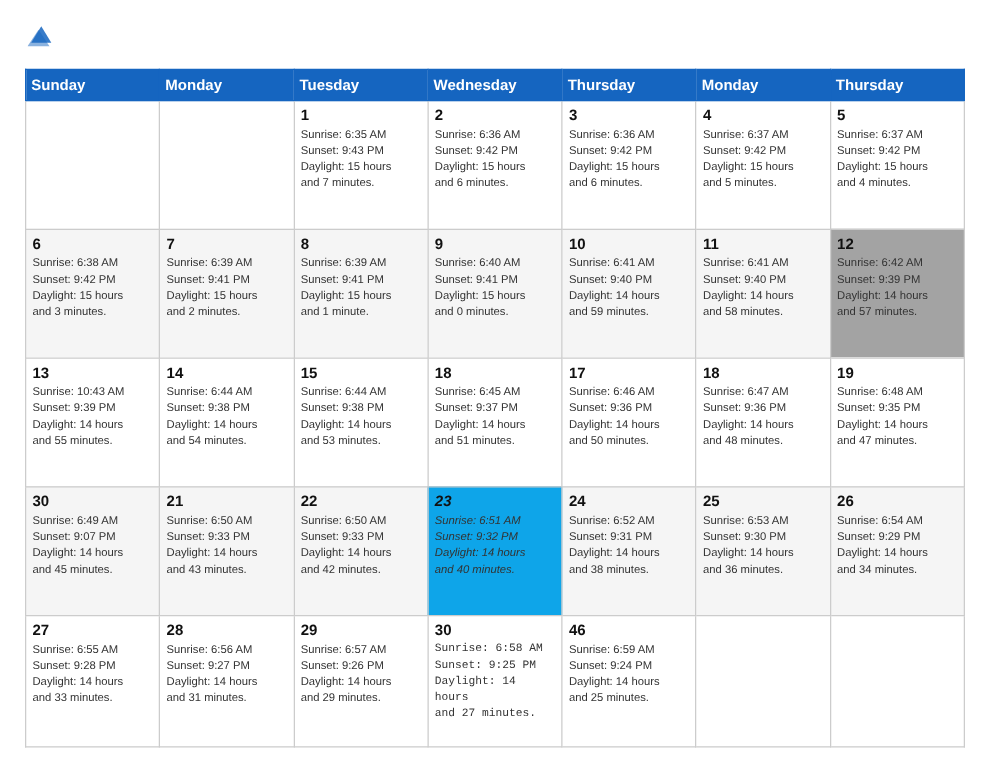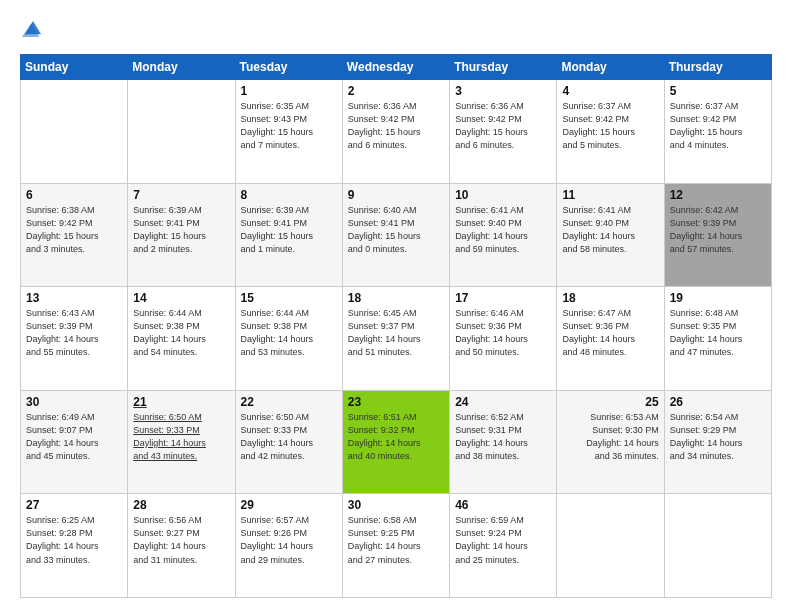--- a/index.html
+++ b/index.html
@@ -221,21 +221,21 @@
             <span class="day-num">12</span>
             <div class="cell-info" style="white-space: pre-line;">Sunrise: 6:42 AM
 Sunset: 9:39 PM
 Daylight: 14 hours
 and 57 minutes.</div>
           </td>
         </tr>
         <tr>
           <td>
             <span class="day-num">13</span>
-            <div class="cell-info" style="white-space: pre-line;">Sunrise: 6:43 AM
+            <div class="cell-info" style="white-space: pre-line;">Sunrise: 10:43 AM
 Sunset: 9:39 PM
 Daylight: 14 hours
 and 55 minutes.</div>
           </td>
           <td>
             <span class="day-num">14</span>
             <div class="cell-info" style="white-space: pre-line;">Sunrise: 6:44 AM
 Sunset: 9:38 PM
 Daylight: 14 hours
 and 54 minutes.</div>
@@ -277,88 +277,88 @@
           </td>
         </tr>
         <tr>
           <td style="background: rgb(245, 245, 245);">
             <span class="day-num">30</span>
             <div class="cell-info" style="white-space: pre-line;">Sunrise: 6:49 AM
 Sunset: 9:07 PM
 Daylight: 14 hours
 and 45 minutes.</div>
           </td>
-          <td style="background: rgb(245, 245, 245); text-decoration: underline;">
+          <td style="background: rgb(245, 245, 245);">
             <span class="day-num">21</span>
             <div class="cell-info" style="white-space: pre-line;">Sunrise: 6:50 AM
 Sunset: 9:33 PM
 Daylight: 14 hours
 and 43 minutes.</div>
           </td>
           <td style="background: rgb(245, 245, 245);">
             <span class="day-num">22</span>
             <div class="cell-info" style="white-space: pre-line;">Sunrise: 6:50 AM
 Sunset: 9:33 PM
 Daylight: 14 hours
 and 42 minutes.</div>
           </td>
-          <td style="background: #84cc16;">
+          <td style="background: #0ea5e9; font-style: italic;">
             <span class="day-num">23</span>
             <div class="cell-info" style="white-space: pre-line;">Sunrise: 6:51 AM
 Sunset: 9:32 PM
 Daylight: 14 hours
 and 40 minutes.</div>
           </td>
           <td style="background: rgb(245, 245, 245);">
             <span class="day-num">24</span>
             <div class="cell-info" style="white-space: pre-line;">Sunrise: 6:52 AM
 Sunset: 9:31 PM
 Daylight: 14 hours
 and 38 minutes.</div>
           </td>
-          <td style="background: rgb(245, 245, 245); text-align: right;">
+          <td style="background: rgb(245, 245, 245);">
             <span class="day-num">25</span>
             <div class="cell-info" style="white-space: pre-line;">Sunrise: 6:53 AM
 Sunset: 9:30 PM
 Daylight: 14 hours
 and 36 minutes.</div>
           </td>
           <td style="background: rgb(245, 245, 245);">
             <span class="day-num">26</span>
             <div class="cell-info" style="white-space: pre-line;">Sunrise: 6:54 AM
 Sunset: 9:29 PM
 Daylight: 14 hours
 and 34 minutes.</div>
           </td>
         </tr>
         <tr>
           <td>
             <span class="day-num">27</span>
-            <div class="cell-info" style="white-space: pre-line;">Sunrise: 6:25 AM
+            <div class="cell-info" style="white-space: pre-line;">Sunrise: 6:55 AM
 Sunset: 9:28 PM
 Daylight: 14 hours
 and 33 minutes.</div>
           </td>
           <td>
             <span class="day-num">28</span>
             <div class="cell-info" style="white-space: pre-line;">Sunrise: 6:56 AM
 Sunset: 9:27 PM
 Daylight: 14 hours
 and 31 minutes.</div>
           </td>
           <td>
             <span class="day-num">29</span>
             <div class="cell-info" style="white-space: pre-line;">Sunrise: 6:57 AM
 Sunset: 9:26 PM
 Daylight: 14 hours
 and 29 minutes.</div>
           </td>
           <td>
             <span class="day-num">30</span>
-            <div class="cell-info" style="white-space: pre-line;">Sunrise: 6:58 AM
+            <div class="cell-info" style="white-space: pre-line; font-family: Liberation Mono, monospace;">Sunrise: 6:58 AM
 Sunset: 9:25 PM
 Daylight: 14 hours
 and 27 minutes.</div>
           </td>
           <td>
             <span class="day-num">46</span>
             <div class="cell-info" style="white-space: pre-line;">Sunrise: 6:59 AM
 Sunset: 9:24 PM
 Daylight: 14 hours
 and 25 minutes.</div>

